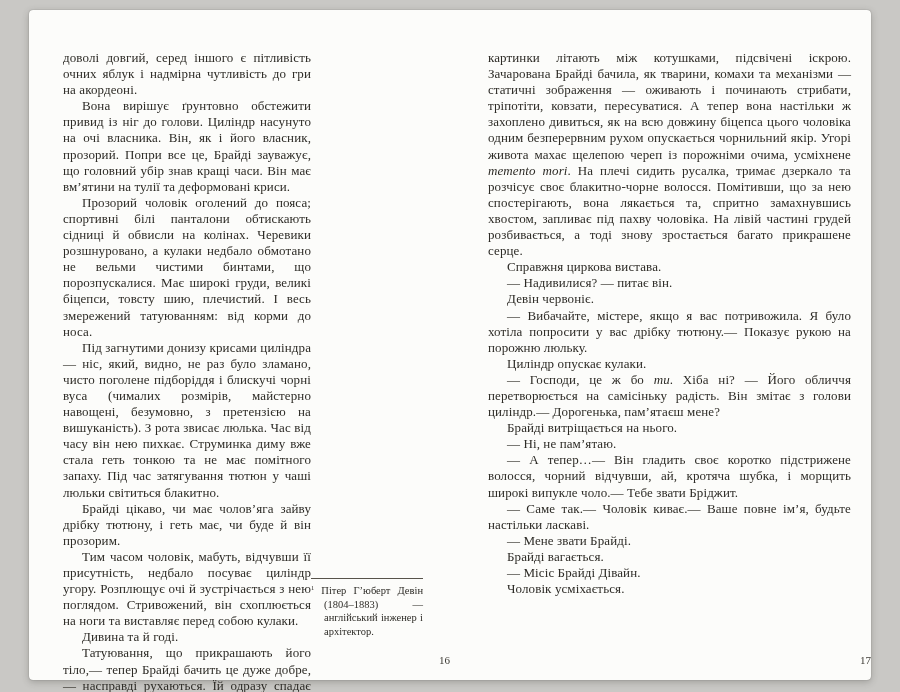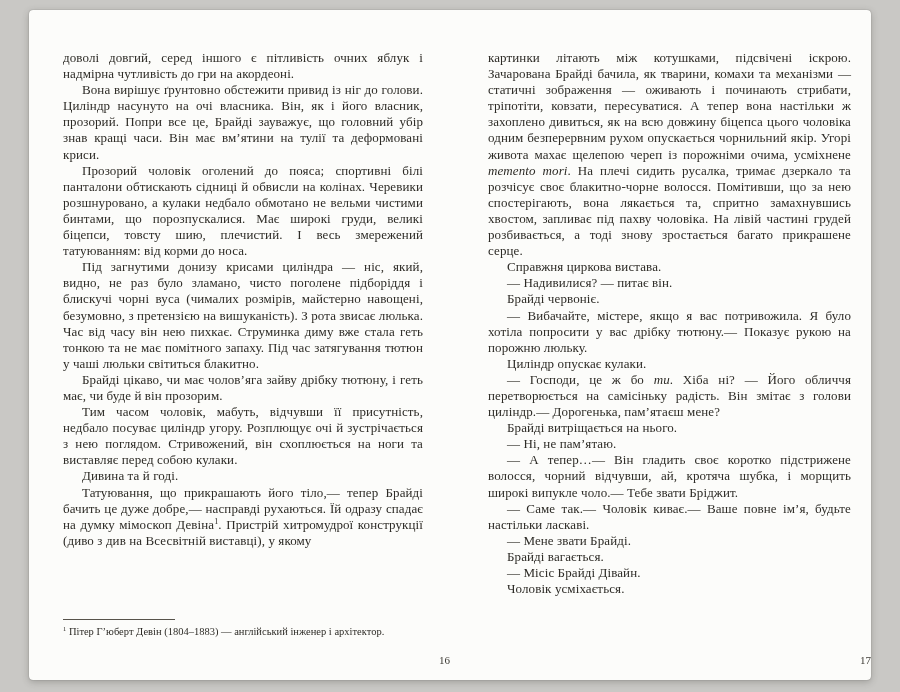--- a/index.html
+++ b/index.html
@@ -1,21 +1,21 @@
 <!DOCTYPE html>
 <html style="--bg: #c9c8c5; --page: #fcfcfa; --ink: #2d2b26;"><head>
 <meta charset="utf-8">
 <style>
   *{box-sizing:border-box;margin:0;padding:0}
   html,body{width:900px;height:692px}
   body{font-family:"Liberation Serif","DejaVu Serif",serif;background:var(--bg,#c9c8c5)}
   .viewport{position:relative;width:900px;height:692px;background:var(--bg,#c9c8c5);overflow:hidden}
   .sheet{position:absolute;left:29px;right:29px;top:10px;bottom:12px;background:var(--page,#fcfcfa);
          border-radius:4px;box-shadow:0 0 1px rgba(60,58,52,.65),0 2px 7px rgba(60,58,52,.3);display:flex}
-  .page{position:relative;flex:1 1 50%;display:flex;flex-direction:column;color:var(--ink,#2d2b26)}
+  .page{position:relative;flex:1 1 50%;display:flex;flex-direction:row;color:var(--ink,#2d2b26)}
   .page-left{padding:40px 27px 42px 34px}
   .page-right{padding:40px 20px 42px 38px}
   .text-block{font-size:13px;line-height:16.1px;text-align:justify;letter-spacing:.1px}
   .text-block p.indent{text-indent:19px}
   .footnote-block{margin-top:auto;padding-top:6px}
   .footnote-rule{width:112px;height:1px;background:#57534b;margin-bottom:5px}
   .footnote{font-size:10.5px;line-height:13.5px;text-align:justify;padding-left:13px;text-indent:-13px}
   .page-number{position:absolute;bottom:14px;left:0;right:0;text-align:right;font-size:11px;color:#3c3a34}
   sup{font-size:.62em;vertical-align:super;line-height:0}
   i{font-style:italic}
@@ -42,21 +42,21 @@
         <p class="footnote"><sup>1</sup> Пітер Г’юберт Девін (1804–1883) — англійський інженер і архітектор.</p>
       </div>
       <div class="page-number">16</div>
     </section>
 
     <section class="page page-right">
       <div class="text-block">
           <p class="flush">картинки літають між котушками, підсвічені іскрою. Зачарована Брайді бачила, як тварини, комахи та механізми — статичні зображення — оживають і починають стрибати, тріпотіти, ковзати, пересуватися. А тепер вона настільки ж захоплено дивиться, як на всю довжину біцепса цього чоловіка одним безперервним рухом опускається чорнильний якір. Угорі живота махає щелепою череп із порожніми очима, усміхнене <i>memento mori</i>. На плечі сидить русалка, тримає дзеркало та розчісує своє блакитно-чорне волосся. Помітивши, що за нею спостерігають, вона лякається та, спритно замахнувшись хвостом, запливає під пахву чоловіка. На лівій частині грудей розбивається, а тоді знову зростається багато прикрашене серце.</p>
           <p class="indent">Справжня циркова вистава.</p>
           <p class="indent">— Надивилися? — питає він.</p>
-          <p class="indent">Брайді червоніє.</p>
+          <p class="indent">Девін червоніє.</p>
           <p class="indent">— Вибачайте, містере, якщо я вас потривожила. Я було хотіла попросити у вас дрібку тютюну.— Показує рукою на порожню люльку.</p>
           <p class="indent">Циліндр опускає кулаки.</p>
           <p class="indent">— Господи, це ж бо <i>ти</i>. Хіба ні? — Його обличчя перетворюється на самісіньку радість. Він змітає з голови циліндр.— Дорогенька, пам’ятаєш мене?</p>
           <p class="indent">Брайді витріщається на нього.</p>
           <p class="indent">— Ні, не пам’ятаю.</p>
           <p class="indent">— А тепер…— Він гладить своє коротко підстрижене волосся, чорний відчувши, ай, кротяча шубка, і морщить широкі випукле чоло.— Тебе звати Бріджит.</p>
           <p class="indent">— Саме так.— Чоловік киває.— Ваше повне ім’я, будьте настільки ласкаві.</p>
           <p class="indent">— Мене звати Брайді.</p>
           <p class="indent">Брайді вагається.</p>
           <p class="indent">— Місіс Брайді Дівайн.</p>

